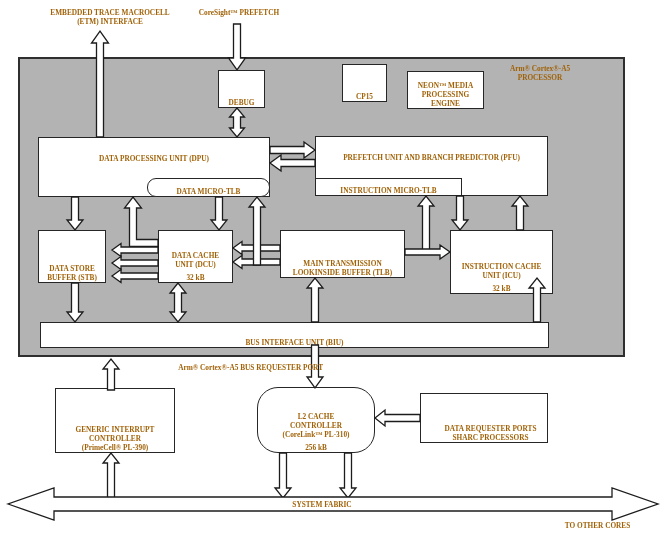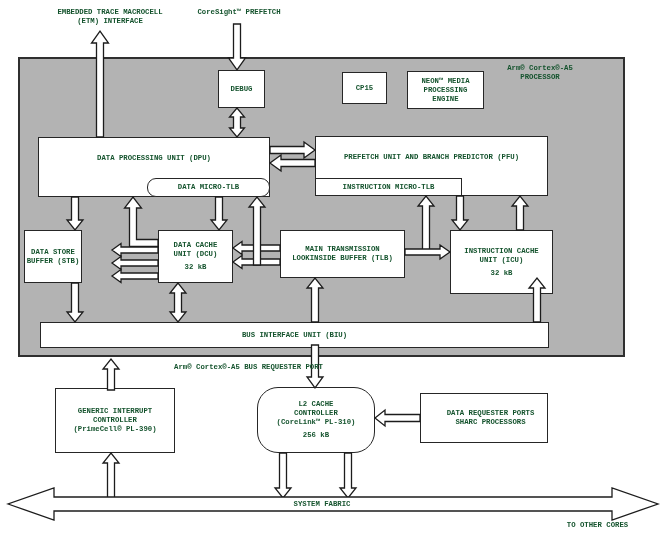--- a/index.html
+++ b/index.html
@@ -1,21 +1,21 @@
 <!DOCTYPE html>
 <html><head>
 <meta charset="utf-8">
 <style>
   html,body{margin:0;padding:0;background:#fff;}
   .stage{position:relative;width:667px;height:539px;background:#ffffff;overflow:hidden;
-         font-family:Liberation Mono, monospace;color:#14532d;}
+         font-family:Liberation Serif, serif;color:#a16207;}
   .processor{position:absolute;left:18px;top:57px;width:607px;height:300px;
              background:#b3b3b3;border:2px solid #2f2f2f;box-sizing:border-box;z-index:0;}
   .box{position:absolute;background:#fff;border:1.5px solid #262626;box-sizing:border-box;
-       display:flex;flex-direction:column;align-items:center;justify-content:center;
+       display:flex;flex-direction:column;align-items:center;justify-content:flex-end;
        text-align:center;font-weight:bold;font-size:7.3px;line-height:9px;
        white-space:pre-line;z-index:1;}
   .box .sz{margin-top:4px;}
   .top-label{justify-content:flex-start;padding-top:16px;}
   .ext-label,.proc-label,.over-label{position:absolute;font-weight:bold;font-size:7.3px;
        line-height:9px;text-align:center;white-space:pre-line;z-index:3;}
   #arrow-layer{position:absolute;left:0;top:0;z-index:2;pointer-events:none;}
   #arrow-layer polygon{fill:#ffffff;stroke:#1c1c1c;stroke-width:1.3px;stroke-linejoin:miter;}
 </style>
 </head>
@@ -27,21 +27,21 @@
 (ETM) INTERFACE</div>
   <div class="ext-label" style="left:183px;top:8px;width:112px;">CoreSight™ PREFETCH</div>
 
   <div class="processor"></div>
   <div class="proc-label" style="left:480px;top:64px;width:120px;">Arm® Cortex®-A5
 PROCESSOR</div>
 
   <div class="box" style="left:218px;top:70px;width:47px;height:38px;">
     <span>DEBUG</span>
   </div>
-  <div class="box" style="left:342px;top:72px;width:45px;height:32px;">
+  <div class="box" style="left:342px;top:64px;width:45px;height:38px;">
     <span>CP15</span>
   </div>
   <div class="box" style="left:407px;top:71px;width:77px;height:38px;">
     <span>NEON™ MEDIA
 PROCESSING
 ENGINE</span>
   </div>
 
   <div class="box top-label" style="left:38px;top:137px;width:232px;height:60px;">
     <span>DATA PROCESSING UNIT (DPU)</span>
@@ -50,21 +50,21 @@
     <span>DATA MICRO-TLB</span>
   </div>
 
   <div class="box top-label" style="left:315px;top:136px;width:233px;height:60px;">
     <span>PREFETCH UNIT AND BRANCH PREDICTOR (PFU)</span>
   </div>
   <div class="box" style="left:315px;top:178px;width:147px;height:18px;">
     <span>INSTRUCTION MICRO-TLB</span>
   </div>
 
-  <div class="box" style="left:24px;top:230px;width:58px;height:53px;">
+  <div class="box" style="left:38px;top:230px;width:68px;height:53px;">
     <span>DATA STORE
 BUFFER (STB)</span>
   </div>
   <div class="box" style="left:158px;top:230px;width:75px;height:53px;">
     <span>DATA CACHE
 UNIT (DCU)</span>
     <span class="sz">32 kB</span>
   </div>
   <div class="box" style="left:280px;top:230px;width:125px;height:48px;">
     <span>MAIN TRANSMISSION

